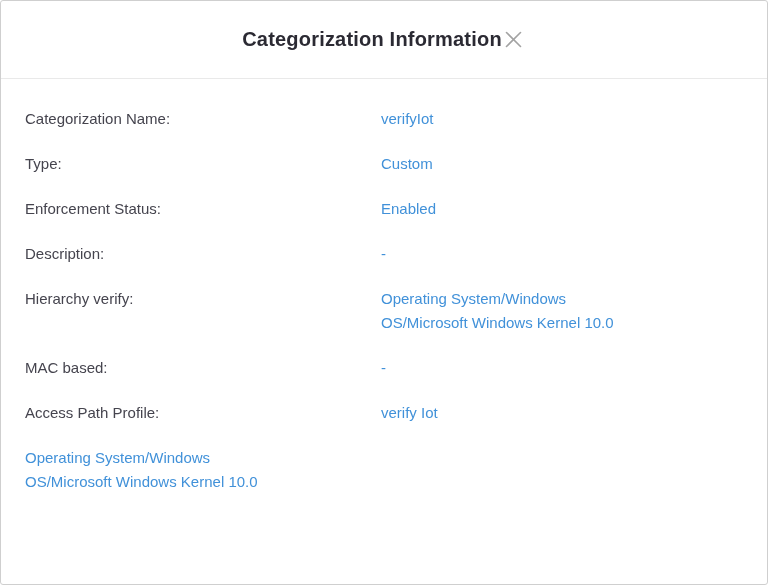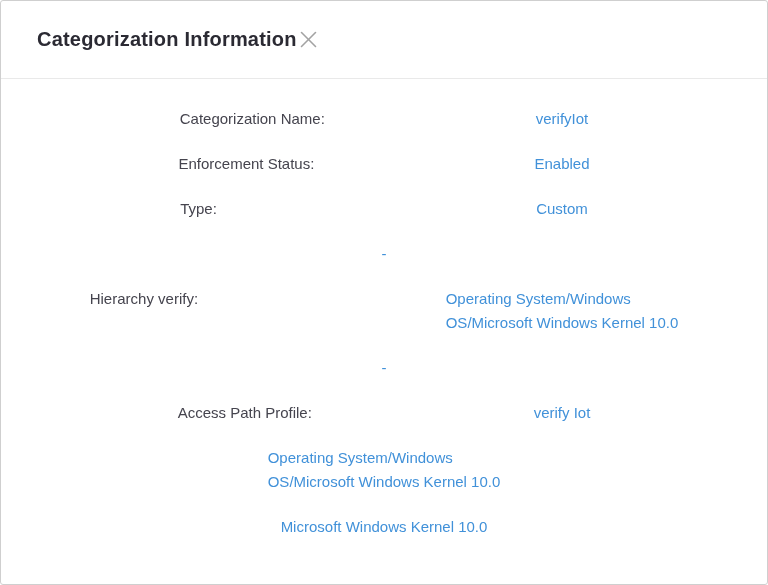--- a/index.html
+++ b/index.html
@@ -18,22 +18,22 @@
   .modal{
     width:768px;height:585px;
     background:#ffffff;
     border:1px solid var(--border);
     border-radius:3px;
     overflow:hidden;
     display:flex;flex-direction:column;
   }
   .modal-header{
     height:78px;flex:0 0 78px;
-    display:flex;align-items:center;justify-content:flex-start;
-    padding:0 36px;
+    display:flex;align-items:center;justify-content:center;
+    padding:0 24px;
     border-bottom:1px solid var(--divider);
   }
   .modal-title{
     font-size:20px;
     font-weight:700;
     color:var(--title-text);
     letter-spacing:.2px;
   }
   .close-btn{
     background:none;border:none;cursor:pointer;
@@ -43,21 +43,20 @@
   }
   .modal-body{
     padding:28px 24px 0 24px;
   }
   .row{
     display:flex;
     align-items:flex-start;
     margin-bottom:21px;
     font-size:15px;
     line-height:24px;
-    justify-content:center;
   }
   .row-label{
     width:356px;
     flex:0 0 356px;
     color:var(--label-text);
   }
   .row-value{
     color:var(--accent-blue);
     white-space:pre-line;
     max-width:300px;
@@ -79,50 +78,51 @@
     </button>
   </div>
 
   <div class="modal-body">
   <div class="row">
     <div class="row-label">Categorization Name:</div>
     <div class="row-value">verifyIot</div>
   </div>
 
   <div class="row">
+    <div class="row-label">Type:</div>
+    <div class="row-value">Custom</div>
+  </div>
+
+  <div class="row">
     <div class="row-label">Enforcement Status:</div>
     <div class="row-value">Enabled</div>
   </div>
 
   <div class="row">
-    <div class="row-label">Type:</div>
-    <div class="row-value">Custom</div>
-  </div>
-
-  <div class="row">
+    <div class="row-label">Description:</div>
     <div class="row-value">-</div>
   </div>
 
   <div class="row">
     <div class="row-label">Hierarchy verify:</div>
     <div class="row-value">Operating System/Windows
 OS/Microsoft Windows Kernel 10.0</div>
   </div>
 
   <div class="row">
+    <div class="row-label">MAC based:</div>
     <div class="row-value">-</div>
   </div>
 
   <div class="row">
     <div class="row-label">Access Path Profile:</div>
     <div class="row-value">verify Iot</div>
   </div>
 
   <div class="row">
     <div class="row-value">Operating System/Windows
 OS/Microsoft Windows Kernel 10.0</div>
   </div>
 
   <div class="row">
-    <div class="row-value">Microsoft Windows Kernel 10.0</div>
   </div>
 </div>
 </div>
 
 </body></html>

